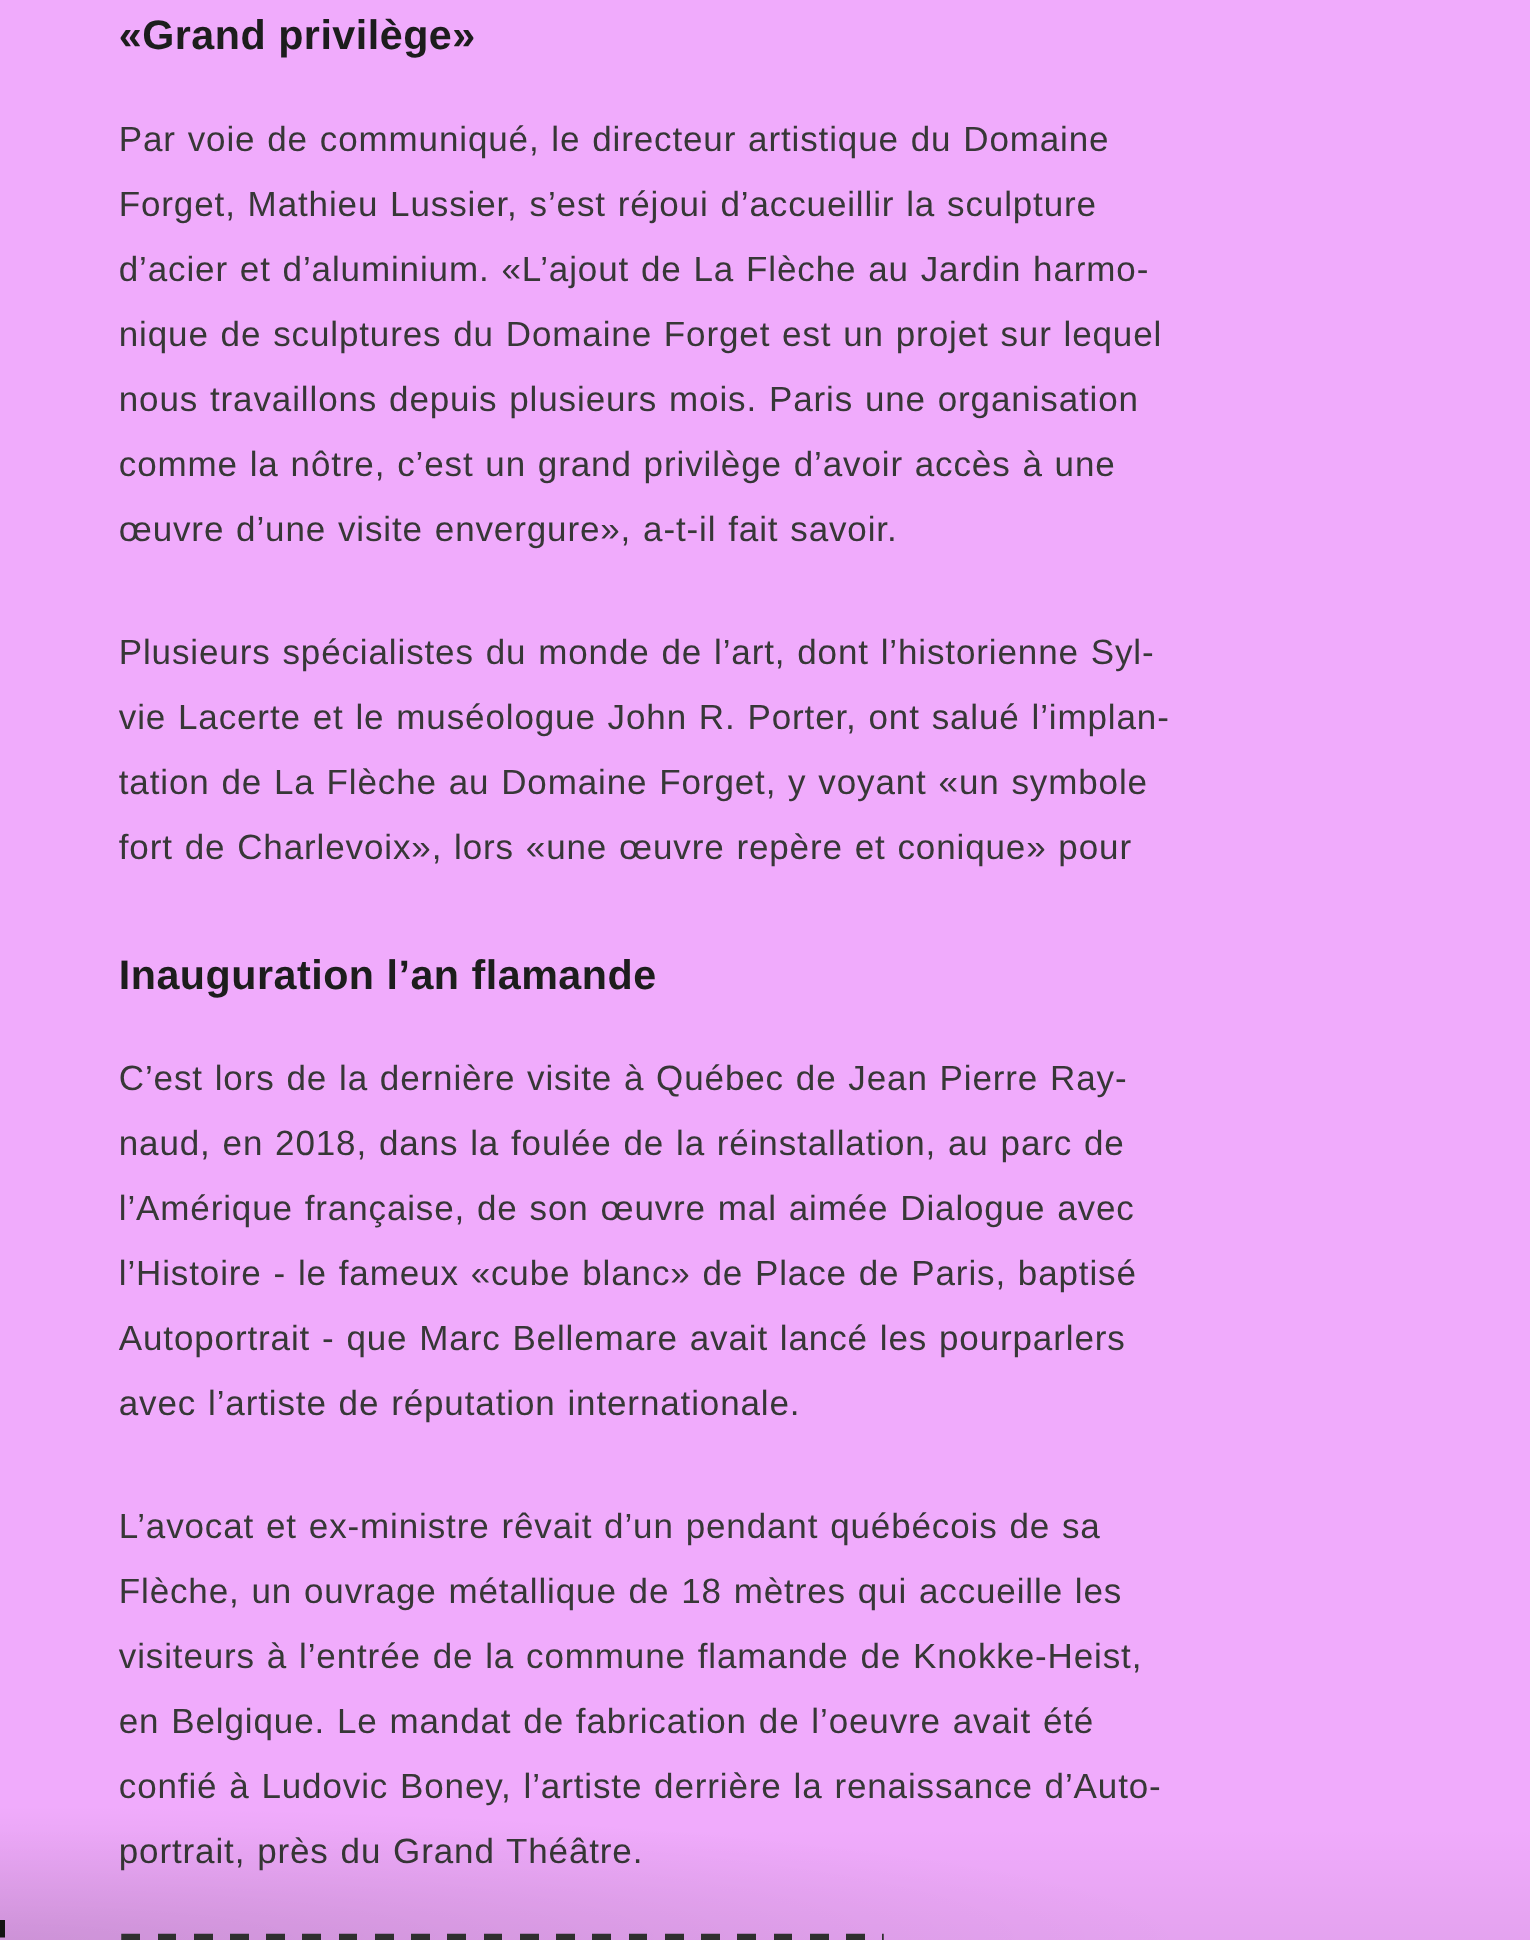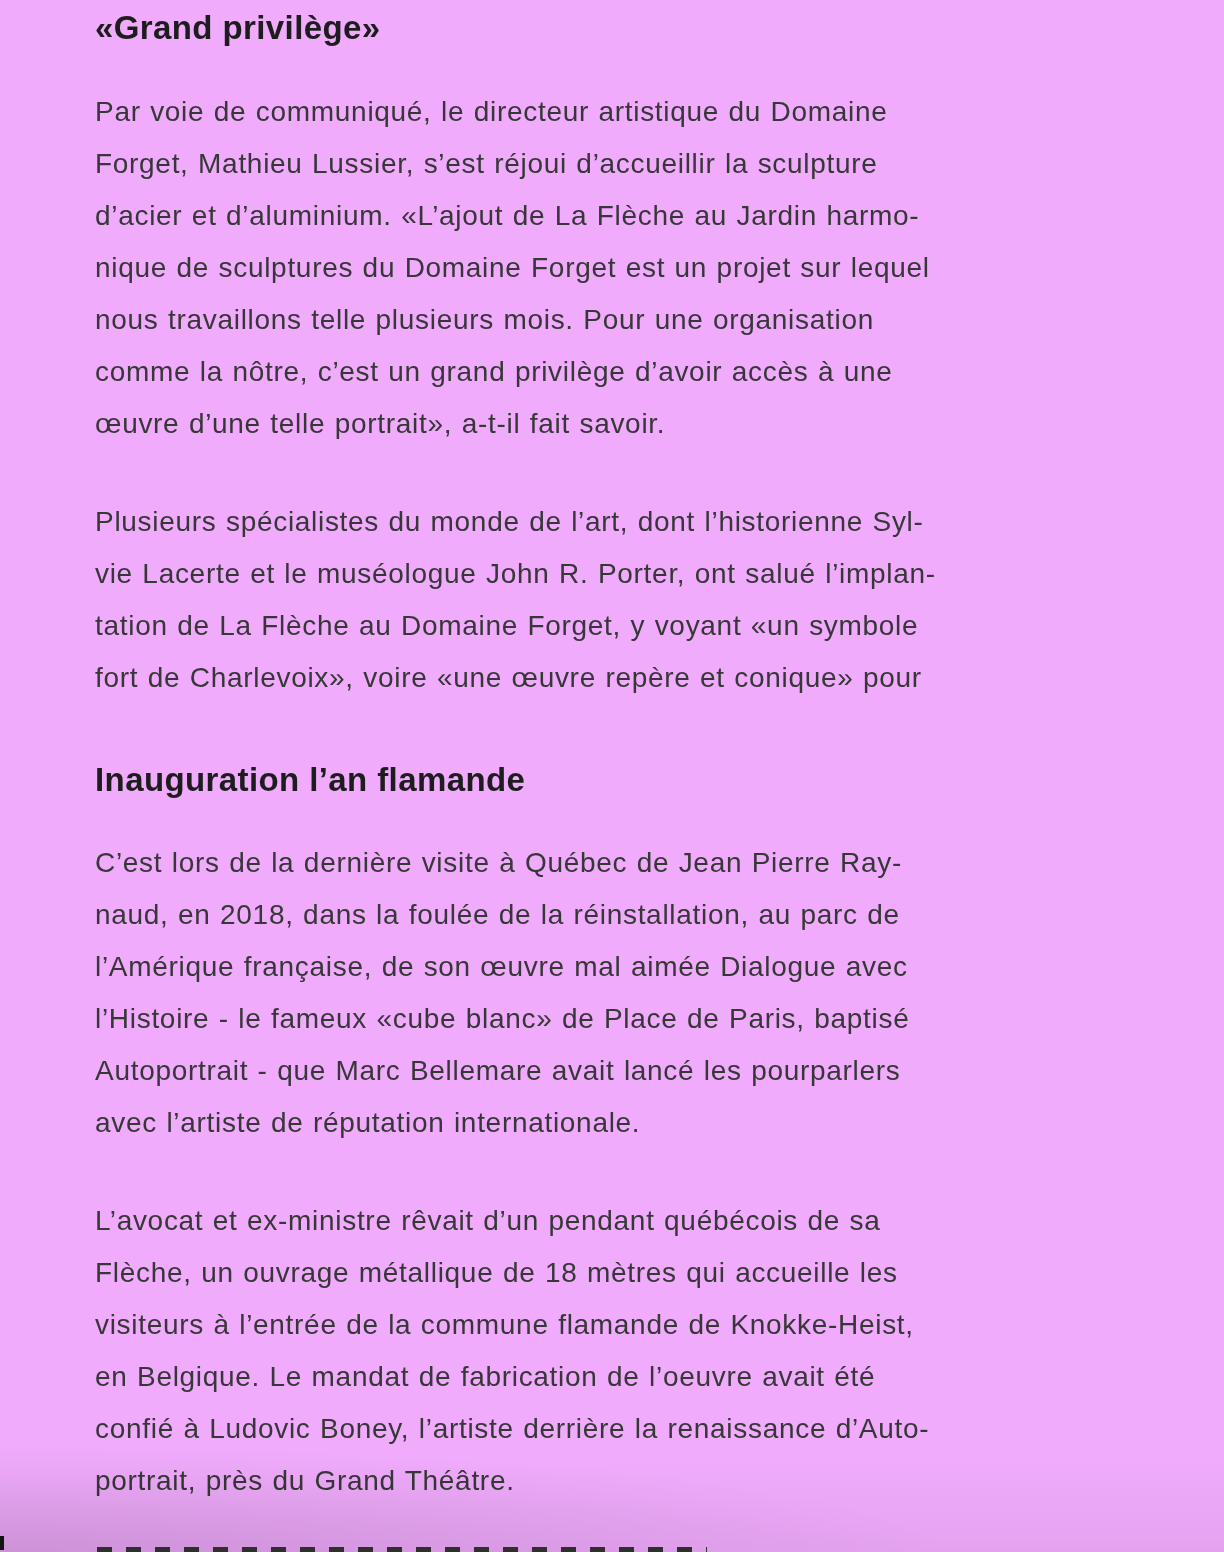--- a/index.html
+++ b/index.html
@@ -83,30 +83,30 @@
 <div class="page">
   <div class="content">
 
     <h2 class="section-heading">«Grand privilège»</h2>
 
     <div class="paragraph">
         <div class="line">Par voie de communiqué, le directeur artistique du Domaine</div>
         <div class="line">Forget, Mathieu Lussier, s’est réjoui d’accueillir la sculpture</div>
         <div class="line">d’acier et d’aluminium. «L’ajout de La Flèche au Jardin harmo-</div>
         <div class="line">nique de sculptures du Domaine Forget est un projet sur lequel</div>
-        <div class="line">nous travaillons telle plusieurs mois. Pour une organisation</div>
+        <div class="line">nous travaillons depuis plusieurs mois. Paris une organisation</div>
         <div class="line">comme la nôtre, c’est un grand privilège d’avoir accès à une</div>
-        <div class="line">œuvre d’une telle portrait», a-t-il fait savoir.</div>
+        <div class="line">œuvre d’une visite envergure», a-t-il fait savoir.</div>
       </div>
 
     <div class="paragraph">
         <div class="line">Plusieurs spécialistes du monde de l’art, dont l’historienne Syl-</div>
         <div class="line">vie Lacerte et le muséologue John R. Porter, ont salué l’implan-</div>
         <div class="line">tation de La Flèche au Domaine Forget, y voyant «un symbole</div>
-        <div class="line">fort de Charlevoix», voire «une œuvre repère et conique» pour</div>
+        <div class="line">fort de Charlevoix», lors «une œuvre repère et conique» pour</div>
       </div>
 
     <h2 class="section-heading second">Inauguration l’an flamande</h2>
 
     <div class="paragraph">
         <div class="line">C’est lors de la dernière visite à Québec de Jean Pierre Ray-</div>
         <div class="line">naud, en 2018, dans la foulée de la réinstallation, au parc de</div>
         <div class="line">l’Amérique française, de son œuvre mal aimée Dialogue avec</div>
         <div class="line">l’Histoire - le fameux «cube blanc» de Place de Paris, baptisé</div>
         <div class="line">Autoportrait - que Marc Bellemare avait lancé les pourparlers</div>

